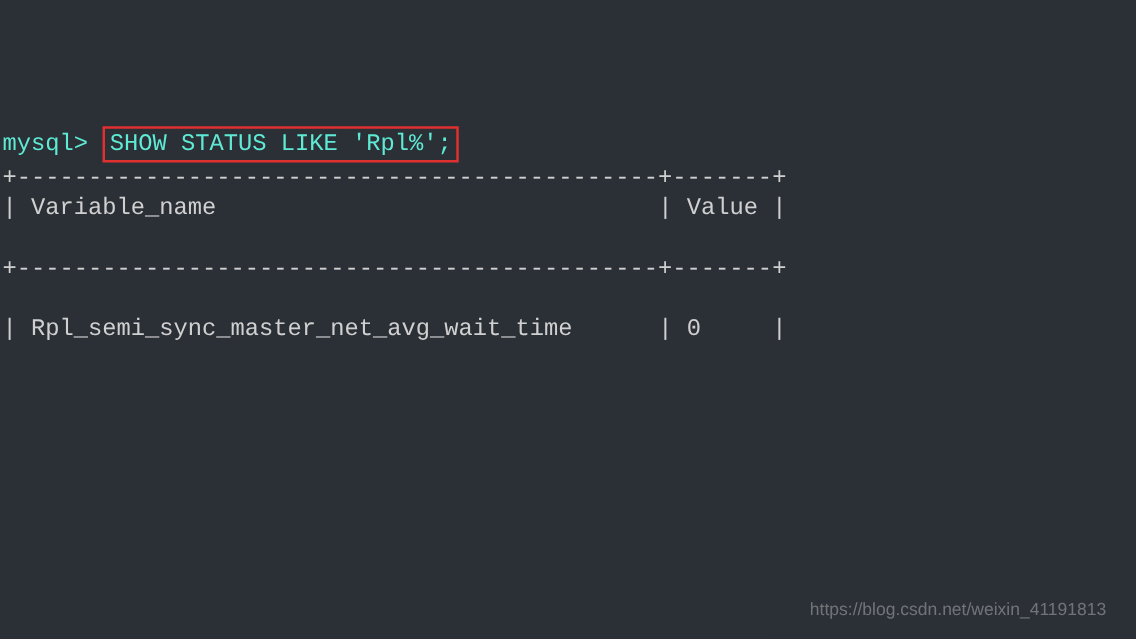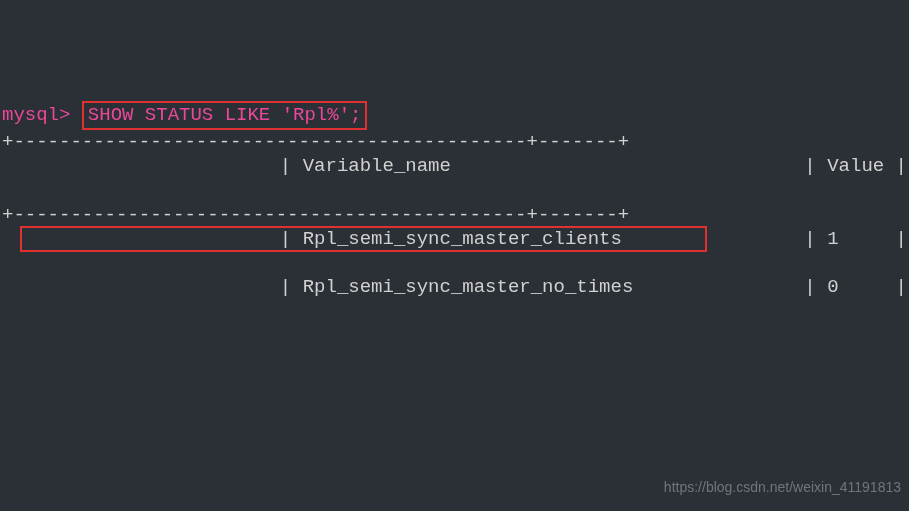--- a/index.html
+++ b/index.html
@@ -9,62 +9,62 @@
       font-family: 'Consolas', 'Courier New', monospace;
       font-size: 19px;
       line-height: 1.28;
       width: 909px;
       height: 511px;
       overflow: hidden;
       padding: 4px 2px;
       white-space: pre;
       position: relative;
     }
-    .prompt-line { color: #ec4899; margin-top: 16px; }
+    .prompt-line { color: #5eead4; margin-top: 16px; }
     .red-box-cmd {
       border: 2px solid #e03030;
       padding: 0 4px;
       display: inline-block;
     }
     .divider { color: #d0d0d0; }
-    .row { display: block; text-align: right; }
+    .row { display: block; }
     .row.hl {
       position: relative;
     }
     .row.hl::after {
       content: "";
       position: absolute;
       border: 2px solid #e03030;
       left: 18px;
       right: 200px;
       top: -1px;
       bottom: -1px;
       pointer-events: none;
     }
     .watermark {
       position: absolute;
-      right: 8px;
+      right: 24px;
       bottom: 14px;
       color: rgba(200,200,200,0.45);
       font-size: 14px;
       font-family: Arial, sans-serif;
       white-space: nowrap;
     }
   </style>
 </head>
 <body>
 
 
 
 <span class="prompt-line"><span>mysql&gt;</span> <span class="red-box-cmd"><span>SHOW STATUS LIKE 'Rpl%';</span></span></span>
 <span class="divider">+---------------------------------------------+-------+</span>
 <span class="row">| <span>Variable_name</span>                               | <span>Value</span> |</span>
 <span class="divider">+---------------------------------------------+-------+</span>
-<div id="rows-container"><span class="row hl">| <span>Rpl_semi_sync_master_clients                </span>| <span>1    </span> |</span>
-<span class="row">| <span>Rpl_semi_sync_master_no_times               </span>| <span>0    </span> |</span>
+<div id="rows-container">
+<span class="row">| <span>Rpl_semi_sync_master_net_avg_wait_time      </span>| <span>0    </span> |</span>
 
 
 
 
 
 
 
 
 </div>
 

